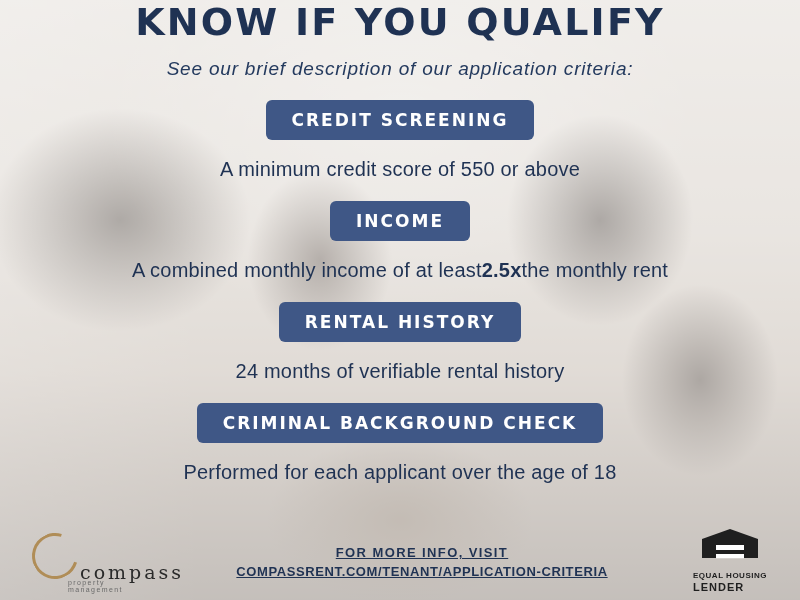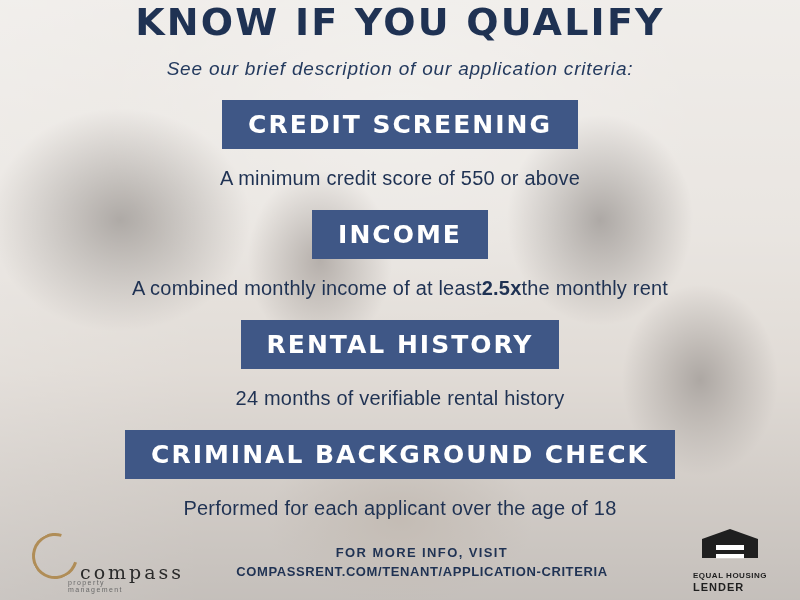--- a/index.html
+++ b/index.html
@@ -57,26 +57,26 @@
     font-size: 19px;
     font-style: italic;
     letter-spacing: 0.8px;
     color: #243a5e;
     text-align: center;
   }
   .pill {
     margin-top: 20px;
     background: #3f5786;
     color: #ffffff;
-    font-size: 25px;
+    font-size: 17px;
     font-weight: bold;
     letter-spacing: 2px;
     text-transform: uppercase;
     padding: 10px 26px;
-    border-radius: 0;
+    border-radius: 6px;
     text-align: center;
     font-family: "DejaVu Sans", sans-serif;
   }
   .desc {
     margin-top: 18px;
     font-size: 20px;
     color: #1f3253;
     text-align: center;
     letter-spacing: 0.2px;
   }
@@ -87,20 +87,21 @@
     height: 76px;
     display: flex;
     align-items: center;
     justify-content: space-between;
     padding: 0 22px;
   }
   .footer-text {
     text-align: center;
     color: #1f3253;
     flex: 1;
+    text-decoration: underline;
   }
   .footer-line1 {
     font-size: 13px; font-weight: bold; letter-spacing: 1.4px;
     text-transform: uppercase;
   }
   .footer-line2 {
     margin-top: 4px;
     font-size: 13px; font-weight: bold; letter-spacing: 0.6px;
     text-transform: uppercase;
   }

